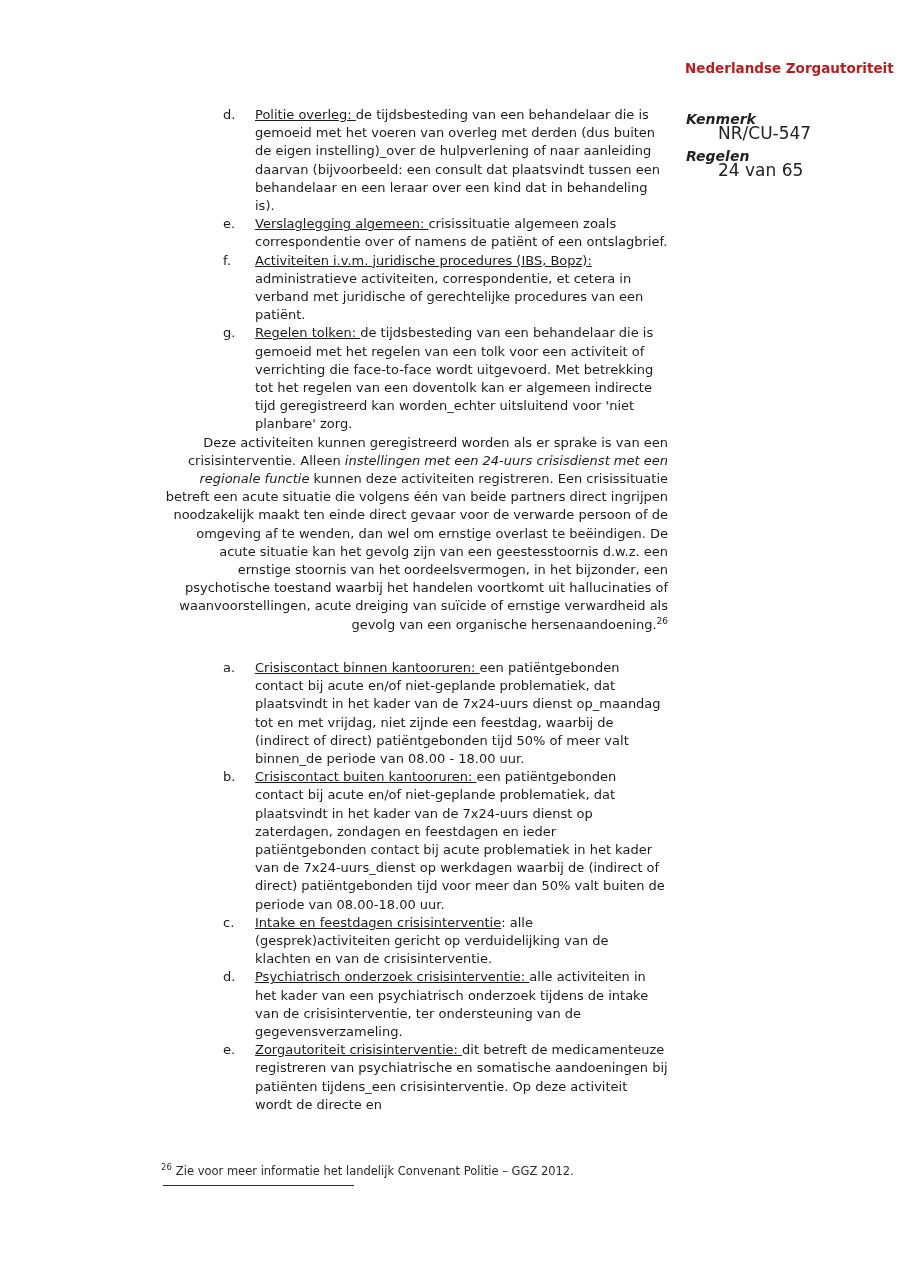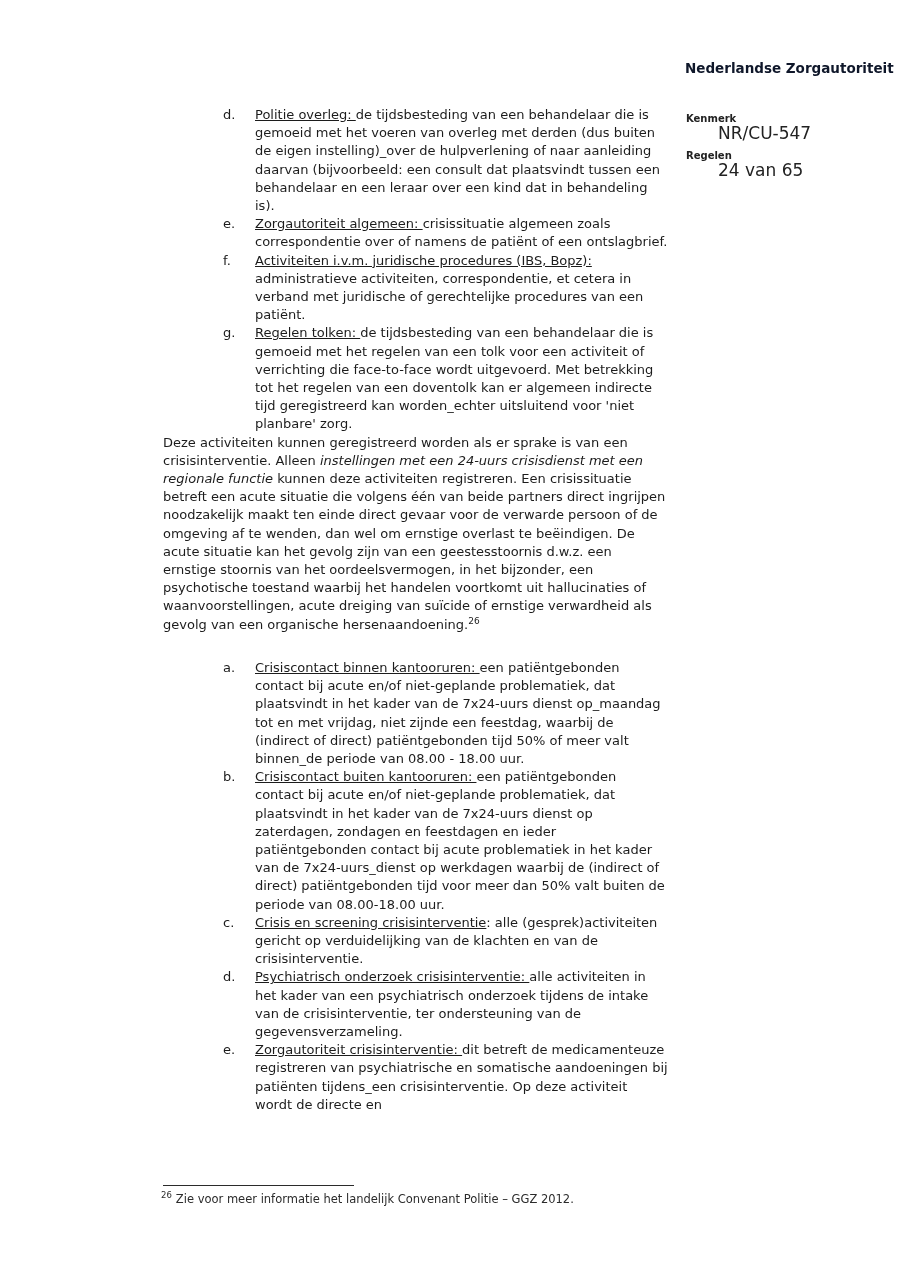--- a/index.html
+++ b/index.html
@@ -15,36 +15,37 @@
     font-family: "DejaVu Sans", "Liberation Sans", sans-serif;
     color: #1c1c1c;
     overflow: hidden;
   }
   .logo {
     position: absolute;
     left: 685px;
     top: 60px;
     font-size: 13.5px;
     font-weight: bold;
-    color: #0f172a;
+    color: #b91c1c;
     letter-spacing: 0px;
     white-space: nowrap;
   }
   .meta {
     position: absolute;
     left: 686px;
     top: 112px;
     width: 180px;
     font-size: 11px;
     line-height: 14px;
   }
   .meta .label {
     font-weight: bold;
-    font-size: 10px;
+    font-size: 14px;
     color: #222;
+    font-style: italic;
   }
   .meta .value {
     font-size: 17px;
     color: #222;
     margin-bottom: 9px;
     margin-left: 32px;
   }
   .main {
     position: absolute;
     left: 163px;
@@ -65,20 +66,21 @@
   }
   .lead-underline {
     text-decoration: underline;
   }
   .crisis-heading {
     font-weight: bold;
     margin-top: 18px;
   }
   .crisis-paragraph {
     width: 505px;
+    text-align: right;
   }
   .italic {
     font-style: italic;
   }
   sup {
     font-size: 9px;
     line-height: 0;
   }
   .list2-wrap {
     margin-top: 25px;
@@ -86,21 +88,21 @@
   .footnote-rule {
     position: absolute;
     left: 163px;
     top: 1185px;
     width: 191px;
     border-top: 1.5px solid #2b2b2b;
   }
   .footnote {
     position: absolute;
     left: 161px;
-    top: 1192px;
+    top: 1164px;
     width: 520px;
     font-size: 11.5px;
     color: #2b2b2b;
   }
   .footnote sup {
     font-size: 8.5px;
     margin-right: 4px;
   }
 </style>
 </head>
@@ -119,21 +121,21 @@
 
   <div class="main">
 
     <div class="ltr-list">
       <div class="item">
         <span class="letter">d.</span>
         <span class="text"><span class="lead-underline">Politie overleg: </span><span>de tijdsbesteding van een behandelaar die is gemoeid met het voeren van overleg met derden (dus buiten de eigen instelling)_over de hulpverlening of naar aanleiding daarvan (bijvoorbeeld: een consult dat plaatsvindt tussen een behandelaar en een leraar over een kind dat in behandeling is).</span></span>
       </div>
       <div class="item">
         <span class="letter">e.</span>
-        <span class="text"><span class="lead-underline">Zorgautoriteit algemeen: </span><span>crisissituatie algemeen zoals correspondentie over of namens de patiënt of een ontslagbrief.</span></span>
+        <span class="text"><span class="lead-underline">Verslaglegging algemeen: </span><span>crisissituatie algemeen zoals correspondentie over of namens de patiënt of een ontslagbrief.</span></span>
       </div>
       <div class="item">
         <span class="letter">f.</span>
         <span class="text"><span class="lead-underline">Activiteiten i.v.m. juridische procedures (IBS, Bopz):</span><span> administratieve activiteiten, correspondentie, et cetera in verband met juridische of gerechtelijke procedures van een patiënt.</span></span>
       </div>
       <div class="item">
         <span class="letter">g.</span>
         <span class="text"><span class="lead-underline">Regelen tolken: </span><span>de tijdsbesteding van een behandelaar die is gemoeid met het regelen van een tolk voor een activiteit of verrichting die face-to-face wordt uitgevoerd. Met betrekking tot het regelen van een doventolk kan er algemeen indirecte tijd geregistreerd kan worden_echter uitsluitend voor 'niet planbare' zorg.</span></span>
       </div>
     </div>
@@ -145,21 +147,21 @@
       <div class="item">
         <span class="letter">a.</span>
         <span class="text"><span class="lead-underline">Crisiscontact binnen kantooruren: </span><span>een patiëntgebonden contact bij acute en/of niet-geplande problematiek, dat plaatsvindt in het kader van de 7x24-uurs dienst op_maandag tot en met vrijdag, niet zijnde een feestdag, waarbij de (indirect of direct) patiëntgebonden tijd 50% of meer valt binnen_de periode van 08.00 - 18.00 uur.</span></span>
       </div>
       <div class="item">
         <span class="letter">b.</span>
         <span class="text"><span class="lead-underline">Crisiscontact buiten kantooruren: </span><span>een patiëntgebonden contact bij acute en/of niet-geplande problematiek, dat plaatsvindt in het kader van de 7x24-uurs dienst op zaterdagen, zondagen en feestdagen en ieder patiëntgebonden contact bij acute problematiek in het kader van de 7x24-uurs_dienst op werkdagen waarbij de (indirect of direct) patiëntgebonden tijd voor meer dan 50% valt buiten de periode van 08.00-18.00 uur.</span></span>
       </div>
       <div class="item">
         <span class="letter">c.</span>
-        <span class="text"><span class="lead-underline">Crisis en screening crisisinterventie</span><span>: alle (gesprek)activiteiten gericht op verduidelijking van de klachten en van de crisisinterventie.</span></span>
+        <span class="text"><span class="lead-underline">Intake en feestdagen crisisinterventie</span><span>: alle (gesprek)activiteiten gericht op verduidelijking van de klachten en van de crisisinterventie.</span></span>
       </div>
       <div class="item">
         <span class="letter">d.</span>
         <span class="text"><span class="lead-underline">Psychiatrisch onderzoek crisisinterventie: </span><span>alle activiteiten in het kader van een psychiatrisch onderzoek tijdens de intake van de crisisinterventie, ter ondersteuning van de gegevensverzameling.</span></span>
       </div>
       <div class="item">
         <span class="letter">e.</span>
         <span class="text"><span class="lead-underline">Zorgautoriteit crisisinterventie: </span><span>dit betreft de medicamenteuze registreren van psychiatrische en somatische aandoeningen bij patiënten tijdens_een crisisinterventie. Op deze activiteit wordt de directe en</span></span>
       </div>
     </div>

